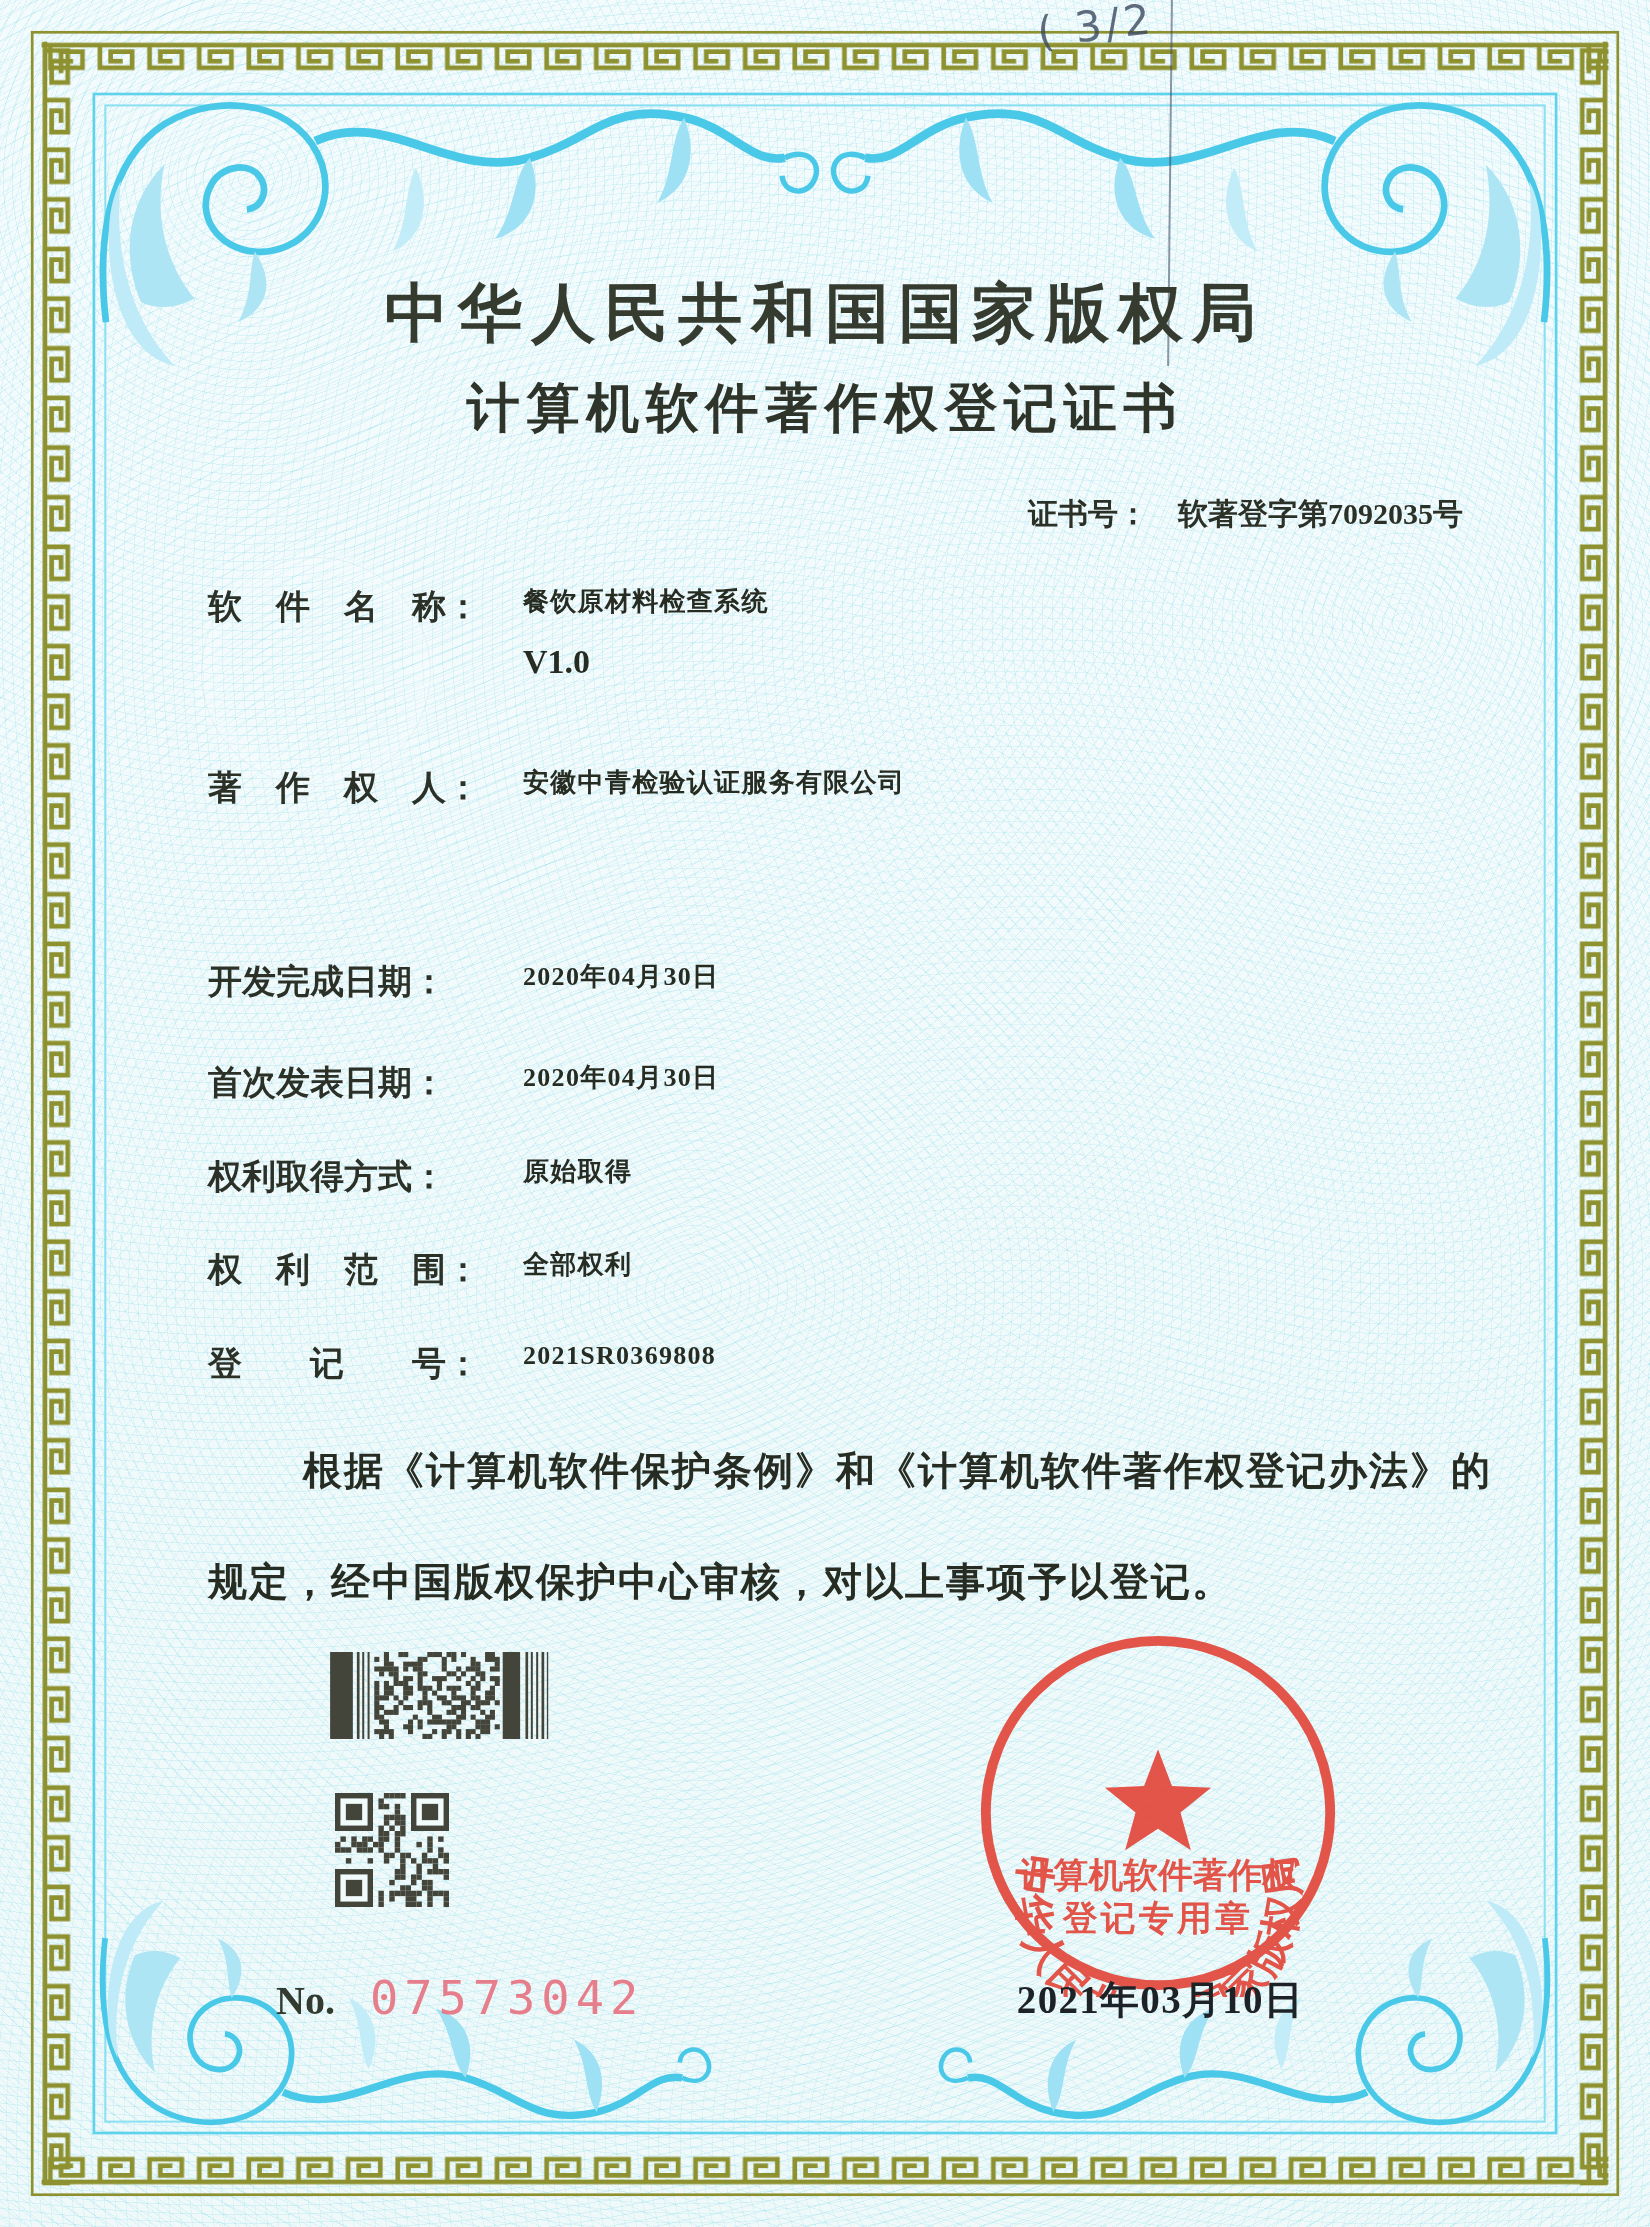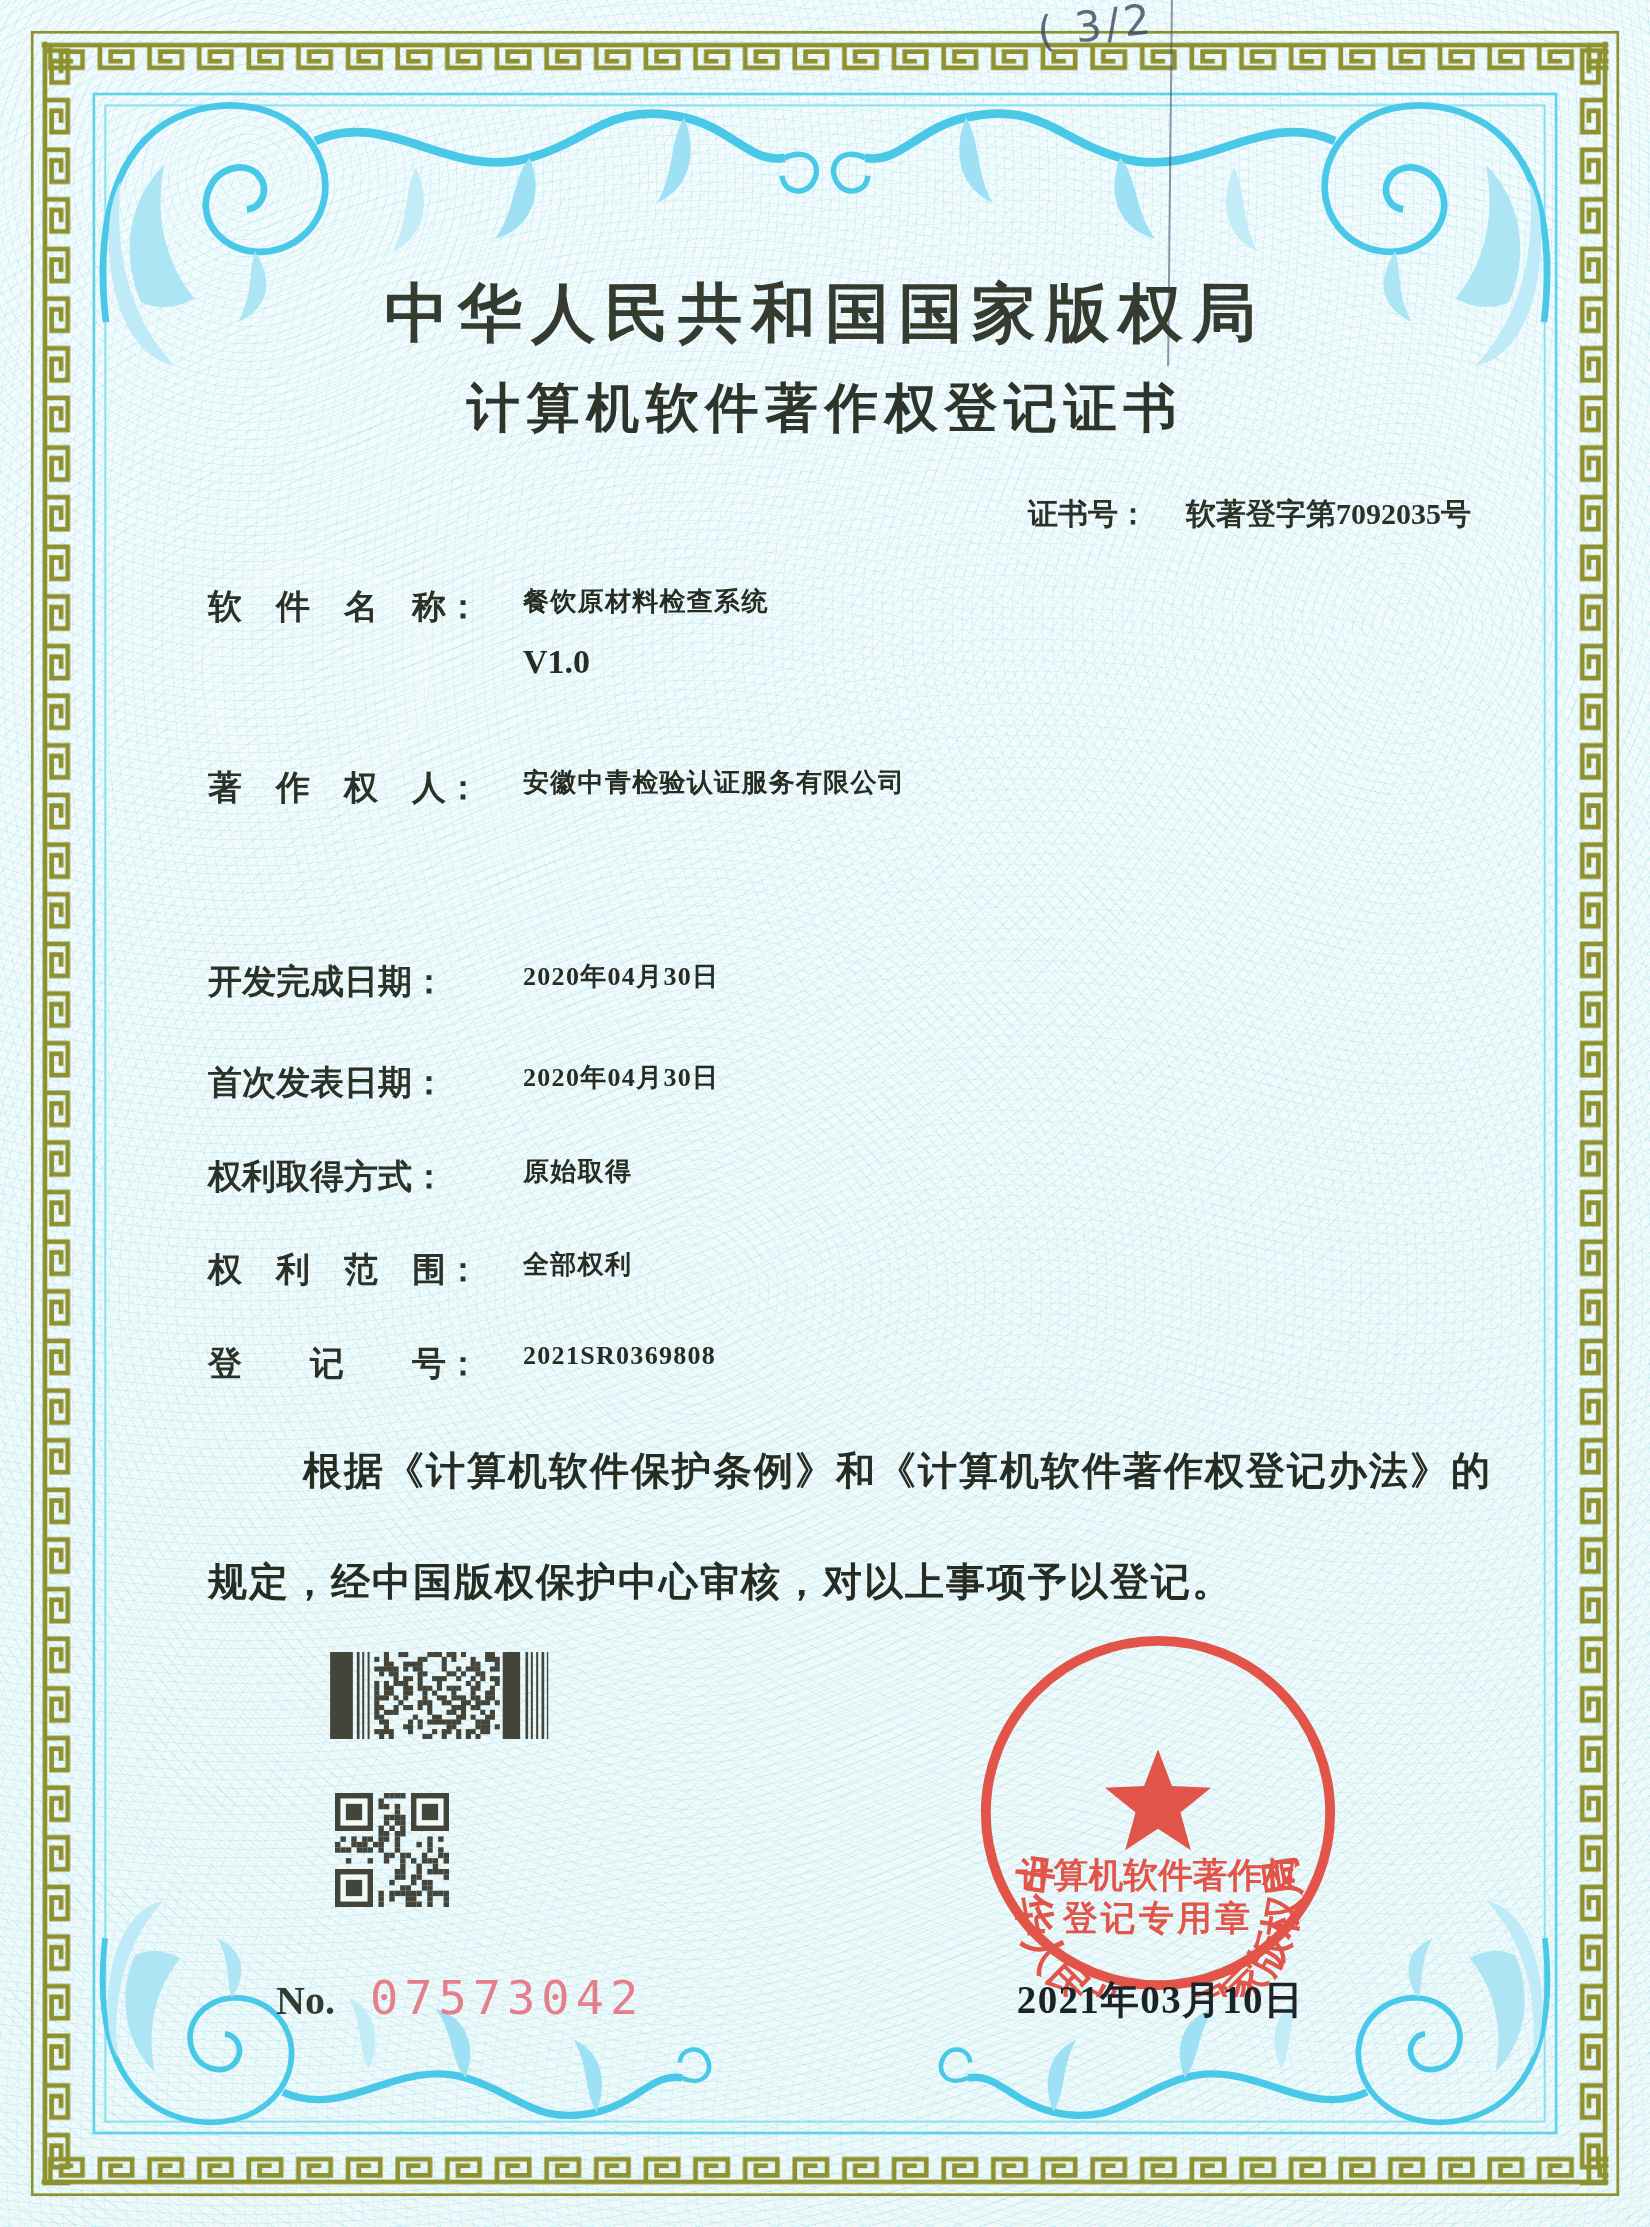--- a/index.html
+++ b/index.html
@@ -10,21 +10,21 @@
       repeating-radial-gradient(circle at 15% 8%,  rgba(88,205,226,.17) 0 1px, rgba(255,255,255,0) 1px 8.7px),
       repeating-radial-gradient(circle at 85% 28%, rgba(88,205,226,.14) 0 1px, rgba(255,255,255,0) 1px 10px),
       repeating-radial-gradient(circle at 42% 58%, rgba(88,205,226,.14) 0 1px, rgba(255,255,255,0) 1px 9.4px),
       repeating-radial-gradient(circle at 62% 96%, rgba(88,205,226,.12) 0 1px, rgba(255,255,255,0) 1px 10.7px),
       linear-gradient(#f4fbfc,#eff9fa);
   }
   .abs{position:absolute;}
   .cjk{font-weight:bold;color:#2c3128;}
   .title1{left:0;width:100%;top:270px;text-align:center;font-size:64px;letter-spacing:9.4px;color:#363b2f;font-weight:bold;}
   .title2{left:0;width:100%;top:373px;text-align:center;font-size:53px;letter-spacing:6.7px;color:#2f342a;font-weight:bold;}
-  .certline{left:1028px;top:494px;display:flex;gap:38px;font-size:30px;}
+  .certline{left:1028px;top:494px;display:flex;gap:30px;font-size:30px;}
   .frow{left:208px;height:47px;width:1275px;}
   .flabel{position:absolute;left:0;top:0;font-size:34px;font-weight:bold;color:#2c3128;white-space:pre;}
   .fvalue{position:absolute;left:315px;top:0;font-size:26px;font-weight:bold;color:#272c23;letter-spacing:1.3px;white-space:pre;}
   .para{font-size:39px;font-weight:bold;color:#272c23;letter-spacing:2px;white-space:pre;}
   .serial{left:276px;top:1970px;display:flex;align-items:baseline;gap:35px;}
   .serial .pfx{font-size:40px;font-weight:bold;color:#333a30;}
   .serial .num{font-family:"DejaVu Sans Mono","Liberation Mono",monospace;font-size:47px;color:#e7717f;letter-spacing:6px;opacity:.9;}
   .issuedate{left:993px;top:1973px;width:335px;text-align:center;font-size:39px;font-weight:bold;color:#1d2226;letter-spacing:1.3px;}
   .handwrite{left:1037px;top:1.3px;font-family:"DejaVu Sans",sans-serif;font-size:42px;color:rgba(58,72,94,.8);transform:rotate(-7deg);letter-spacing:4px;}
   .penline{left:1169px;top:0;width:2px;height:366px;background:rgba(55,70,95,.55);transform:rotate(.6deg);}

